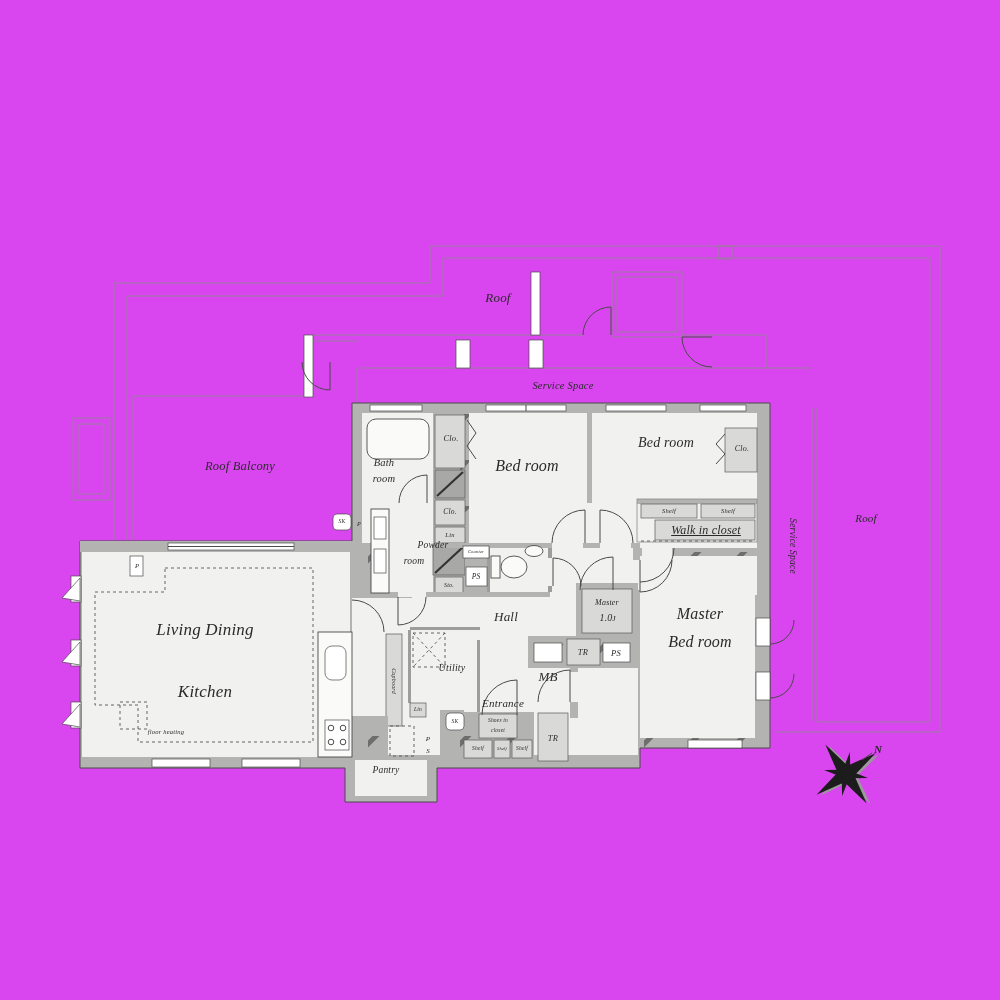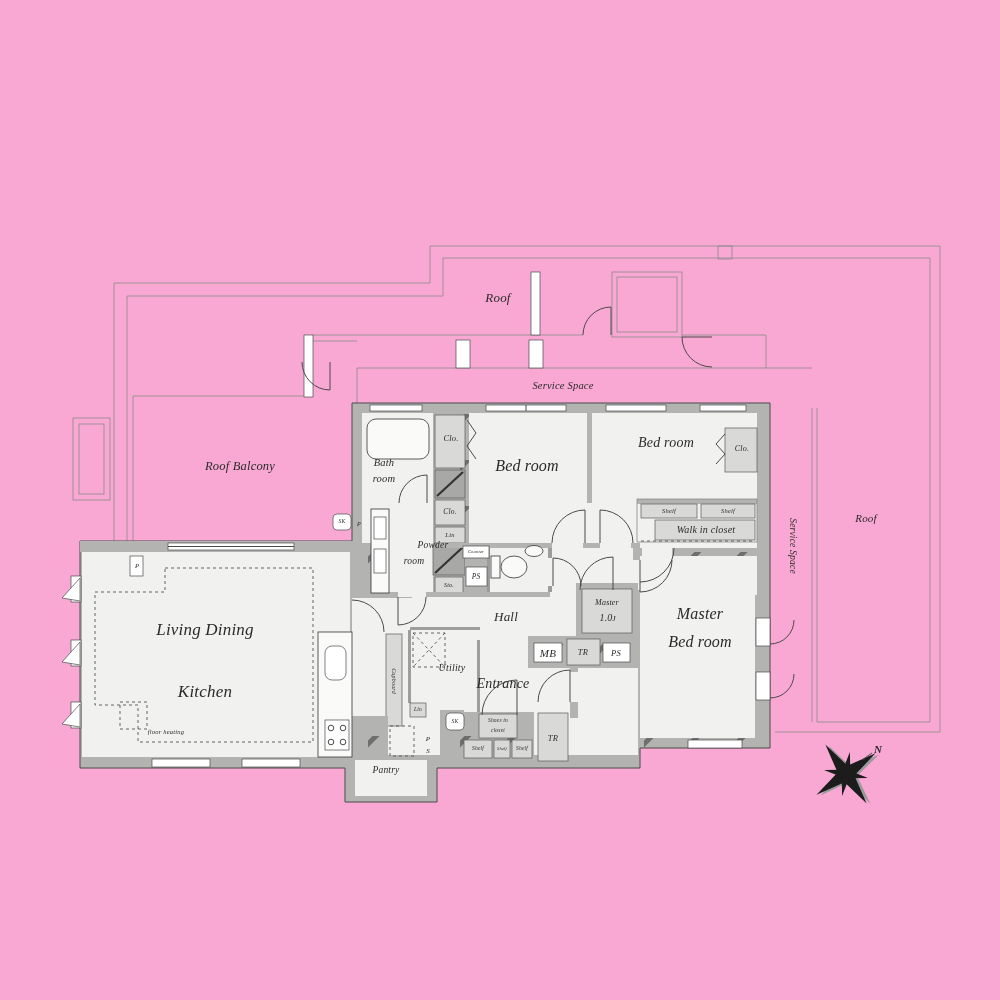--- a/index.html
+++ b/index.html
@@ -1,16 +1,16 @@
 <!DOCTYPE html>
 <html style="--wall: #b3b3b2; --floor: #f1f1ef; --closet: #d9d9d8; --line: #4a4a4a;"><head>
 <meta charset="utf-8">
 <style>
   html,body{margin:0;padding:0;background:#fff;}
-  #canvas{position:relative;width:1000px;height:1000px;background:#f9a8d4;overflow:hidden;
+  #canvas{position:relative;width:1000px;height:1000px;background:#d946ef;overflow:hidden;
           font-family:"Liberation Serif","DejaVu Serif",serif;}
   #plan-svg{position:absolute;left:0;top:0;}
   .lbl{position:absolute;transform:translate(-50%,-50%);font-style:italic;color:#2a2a2a;
        white-space:nowrap;line-height:1;letter-spacing:.2px;}
   .lbl.rot90{transform:translate(-50%,-50%) rotate(90deg);}
   .lbl.bold{font-weight:bold;}
   
   .patbg{fill:var(--wall,#b3b3b2);}
   .flr{fill:var(--floor,#f1f1ef);stroke:none;}
   .cl{fill:var(--closet,#d9d9d8);stroke:#5a5a5a;stroke-width:.7;}
@@ -235,51 +235,51 @@
 <div class="lbl rot90" style="left:792px;top:546px;font-size:9.5px;">Service Space</div>
 
 <div class="lbl" style="left:384px;top:463px;font-size:10.5px;">Bath</div>
 <div class="lbl" style="left:384px;top:479px;font-size:10.5px;">room</div>
 <div class="lbl" style="left:451px;top:438px;font-size:8.5px;">Clo.</div>
 <div class="lbl" style="left:527px;top:466px;font-size:16px;">Bed room</div>
 <div class="lbl" style="left:666px;top:443px;font-size:14px;">Bed room</div>
 <div class="lbl" style="left:742px;top:449px;font-size:8px;">Clo.</div>
 <div class="lbl" style="left:669px;top:511px;font-size:6.5px;">Shelf</div>
 <div class="lbl" style="left:728px;top:511px;font-size:6.5px;">Shelf</div>
-<div class="lbl" style="left:706px;top:530px;font-size:10px;">Walk in closet</div>
+<div class="lbl" style="left:706px;top:530px;font-size:12px;text-decoration:underline;">Walk in closet</div>
 
 <div class="lbl" style="left:414px;top:546px;font-size:9.5px;padding-left:38px;">Powder</div>
 <div class="lbl" style="left:414px;top:562px;font-size:9.5px;">room</div>
 <div class="lbl" style="left:450px;top:512px;font-size:7.5px;">Clo.</div>
 <div class="lbl" style="left:450px;top:535px;font-size:6.5px;">Lin</div>
 <div class="lbl" style="left:476px;top:552px;font-size:4.5px;">Counter</div>
 <div class="lbl" style="left:476px;top:577px;font-size:7.5px;">PS</div>
 <div class="lbl" style="left:449px;top:585px;font-size:6px;">Sto.</div>
 
 <div class="lbl" style="left:506px;top:616px;font-size:13px;">Hall</div>
 <div class="lbl" style="left:607px;top:603px;font-size:8px;">Master</div>
 <div class="lbl" style="left:608px;top:618px;font-size:10px;">1.0ᴊ</div>
-<div class="lbl" style="left:548px;top:653px;font-size:11px;">MB</div>
+<div class="lbl" style="left:548px;top:676px;font-size:13px;">MB</div>
 <div class="lbl" style="left:583px;top:652px;font-size:8.5px;">TR</div>
 <div class="lbl" style="left:616px;top:653px;font-size:8.5px;">PS</div>
 
 <div class="lbl" style="left:700px;top:614px;font-size:16px;">Master</div>
 <div class="lbl" style="left:700px;top:642px;font-size:16px;">Bed room</div>
 
 <div class="lbl" style="left:205px;top:629px;font-size:17px;">Living Dining</div>
 <div class="lbl" style="left:205px;top:659px;font-size:17px;margin-top:32px;">Kitchen</div>
 <div class="lbl" style="left:166px;top:732px;font-size:6.5px;">floor heating</div>
 
 <div class="lbl" style="left:137px;top:566px;font-size:6.5px;">P</div>
 <div class="lbl" style="left:342px;top:522px;font-size:5.5px;">SK</div>
 <div class="lbl" style="left:359px;top:524px;font-size:6px;">P</div>
 
 <div class="lbl rot90" style="left:394px;top:681px;font-size:6px;">Cupboard</div>
 <div class="lbl" style="left:452px;top:668px;font-size:10px;">Utility</div>
-<div class="lbl" style="left:503px;top:684px;font-size:14px;">Entrance</div>
+<div class="lbl" style="left:503px;top:703px;font-size:11px;">Entrance</div>
 <div class="lbl" style="left:418px;top:710px;font-size:5.5px;">Lin</div>
 <div class="lbl" style="left:455px;top:722px;font-size:5.5px;">SK</div>
 <div class="lbl" style="left:428px;top:739px;font-size:7px;">P</div>
 <div class="lbl" style="left:428px;top:751px;font-size:7px;">S</div>
 
 <div class="lbl" style="left:498px;top:721px;font-size:5.5px;">Shoes in</div>
 <div class="lbl" style="left:498px;top:731px;font-size:5.5px;">closet</div>
 <div class="lbl" style="left:478px;top:749px;font-size:5.5px;">Shelf</div>
 <div class="lbl" style="left:502px;top:749px;font-size:4.5px;">Shelf</div>
 <div class="lbl" style="left:522px;top:749px;font-size:5.5px;">Shelf</div>

